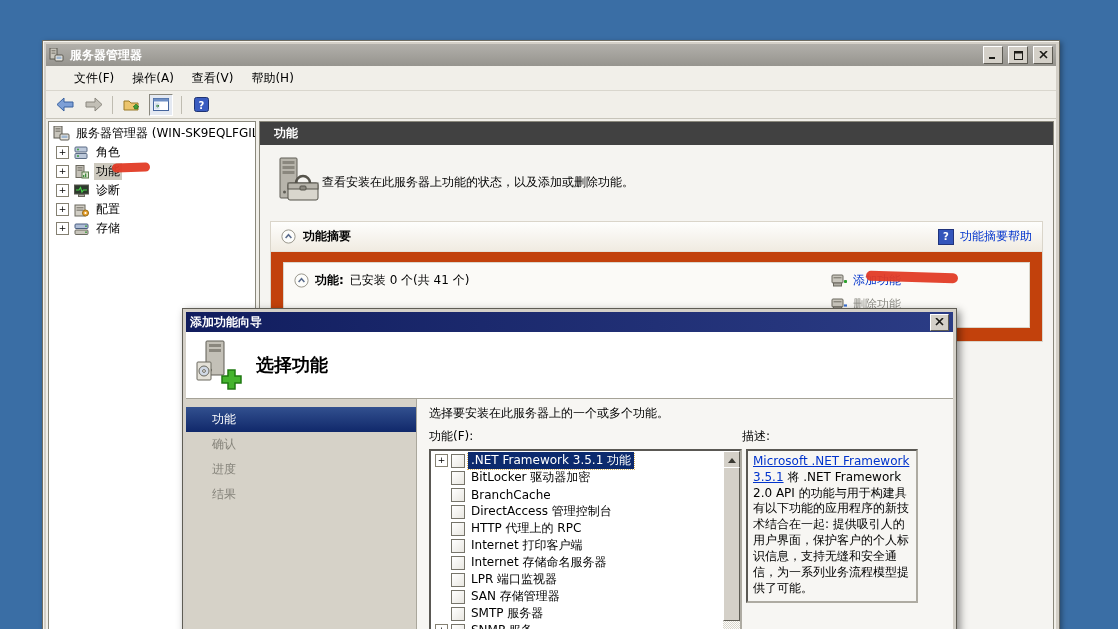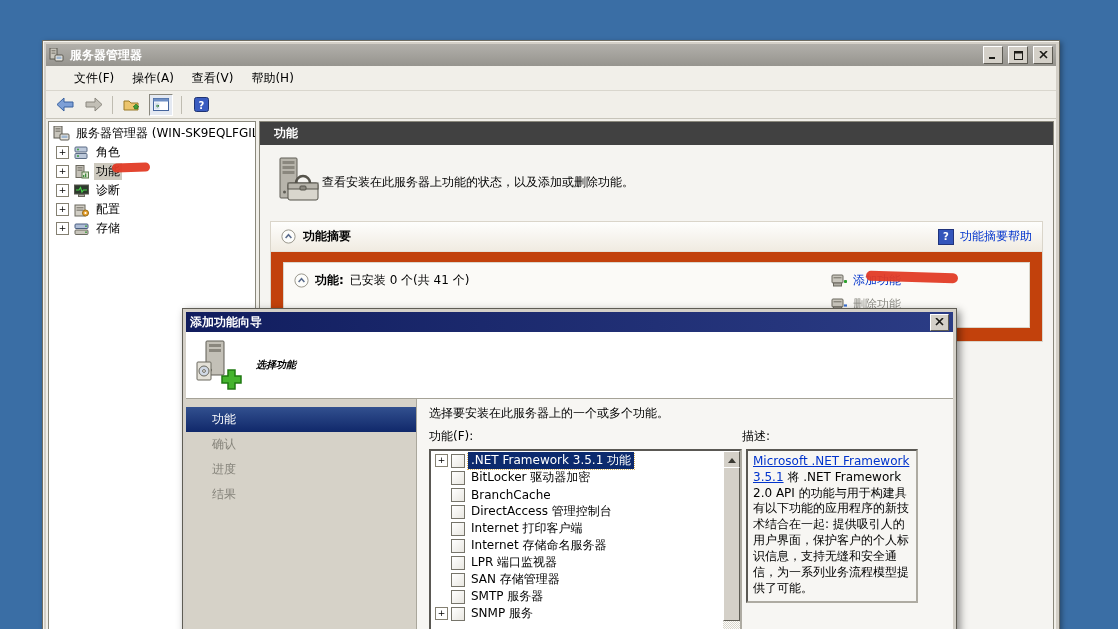--- a/index.html
+++ b/index.html
@@ -55,21 +55,21 @@
   
   .dialog{position:absolute;left:182px;top:308px;width:775px;height:328px;background:#d4d0c8;
     border:1px solid #5f5d55;padding:3px;box-sizing:border-box;display:flex;flex-direction:column;
     box-shadow:3px 3px 8px rgba(0,0,0,.45);}
   .dlg-titlebar{height:20px;background:linear-gradient(90deg,#111d5e,#2b3c85);display:flex;
     align-items:center;color:#fff;font-weight:bold;padding:0 4px;flex:none;}
   .dlg-close{margin-left:auto;width:17px;height:15px;background:#d4d0c8;border:1px solid;
     border-color:#fff #5c5a52 #5c5a52 #fff;display:flex;align-items:center;justify-content:center;}
   .dlg-header{height:66px;background:#fff;display:flex;align-items:center;gap:14px;
     padding-left:8px;border-bottom:1px solid #a5a297;flex:none;}
-  .dlg-page-title{font-size:10px;font-weight:bold;font-style:italic;}
+  .dlg-page-title{font-size:18px;font-weight:bold;}
   .dlg-body{flex:1;display:flex;overflow:hidden;}
   .dlg-nav{width:230px;background:#d6d2c8;border-right:1px solid #aaa79c;padding-top:8px;flex:none;}
   .step{height:25px;display:flex;align-items:center;padding-left:26px;color:#85837a;}
   .step.active{background:linear-gradient(180deg,#32508f,#10286a);color:#fff;}
   .dlg-main{flex:1;background:#f7f6f3;padding:6px 0 0 12px;overflow:hidden;}
   .instruction{margin:0 0 6px 0;}
   .col-labels{display:flex;margin-bottom:4px;}
   .col-labels .llabel{width:313px;}
   .cols{display:flex;align-items:flex-start;}
   .listbox{width:309px;height:188px;background:#fff;border:2px inset #aeaba2;position:relative;
@@ -369,20 +369,25 @@
                   <span class="checkbox"></span>
                   <span class="feat-label">BranchCache</span>
                 </div>
 
                 <div class="feat-row">
                   <span class="expbox" style="visibility: hidden;">+</span>
                   <span class="checkbox"></span>
                   <span class="feat-label">DirectAccess 管理控制台</span>
                 </div>
 
+                <div class="feat-row">
+                  <span class="expbox" style="visibility: hidden;">+</span>
+                  <span class="checkbox"></span>
+                  <span class="feat-label">HTTP 代理上的 RPC</span>
+                </div>
 
                 <div class="feat-row">
                   <span class="expbox" style="visibility: hidden;">+</span>
                   <span class="checkbox"></span>
                   <span class="feat-label">Internet 打印客户端</span>
                 </div>
 
                 <div class="feat-row">
                   <span class="expbox" style="visibility: hidden;">+</span>
                   <span class="checkbox"></span>

